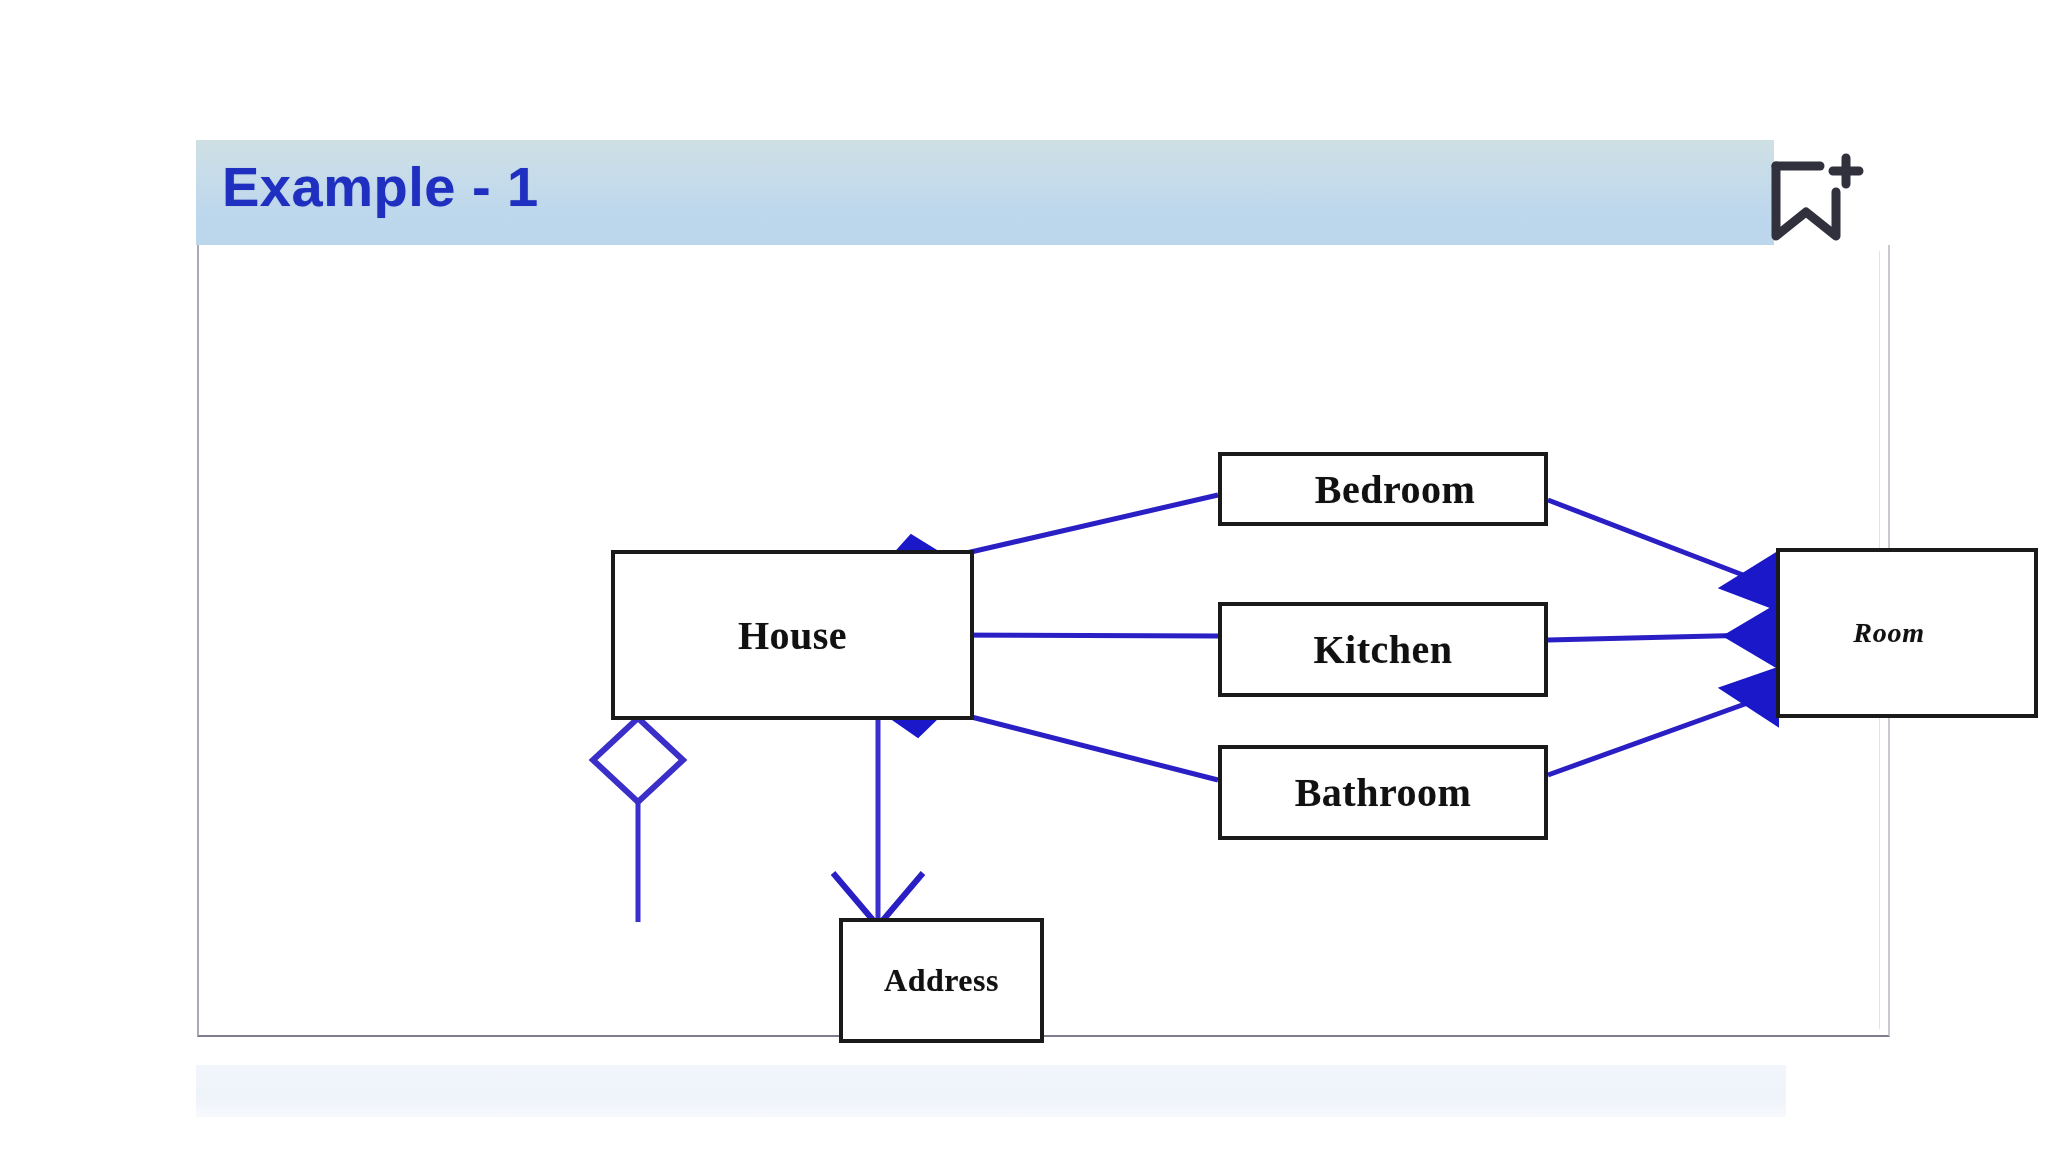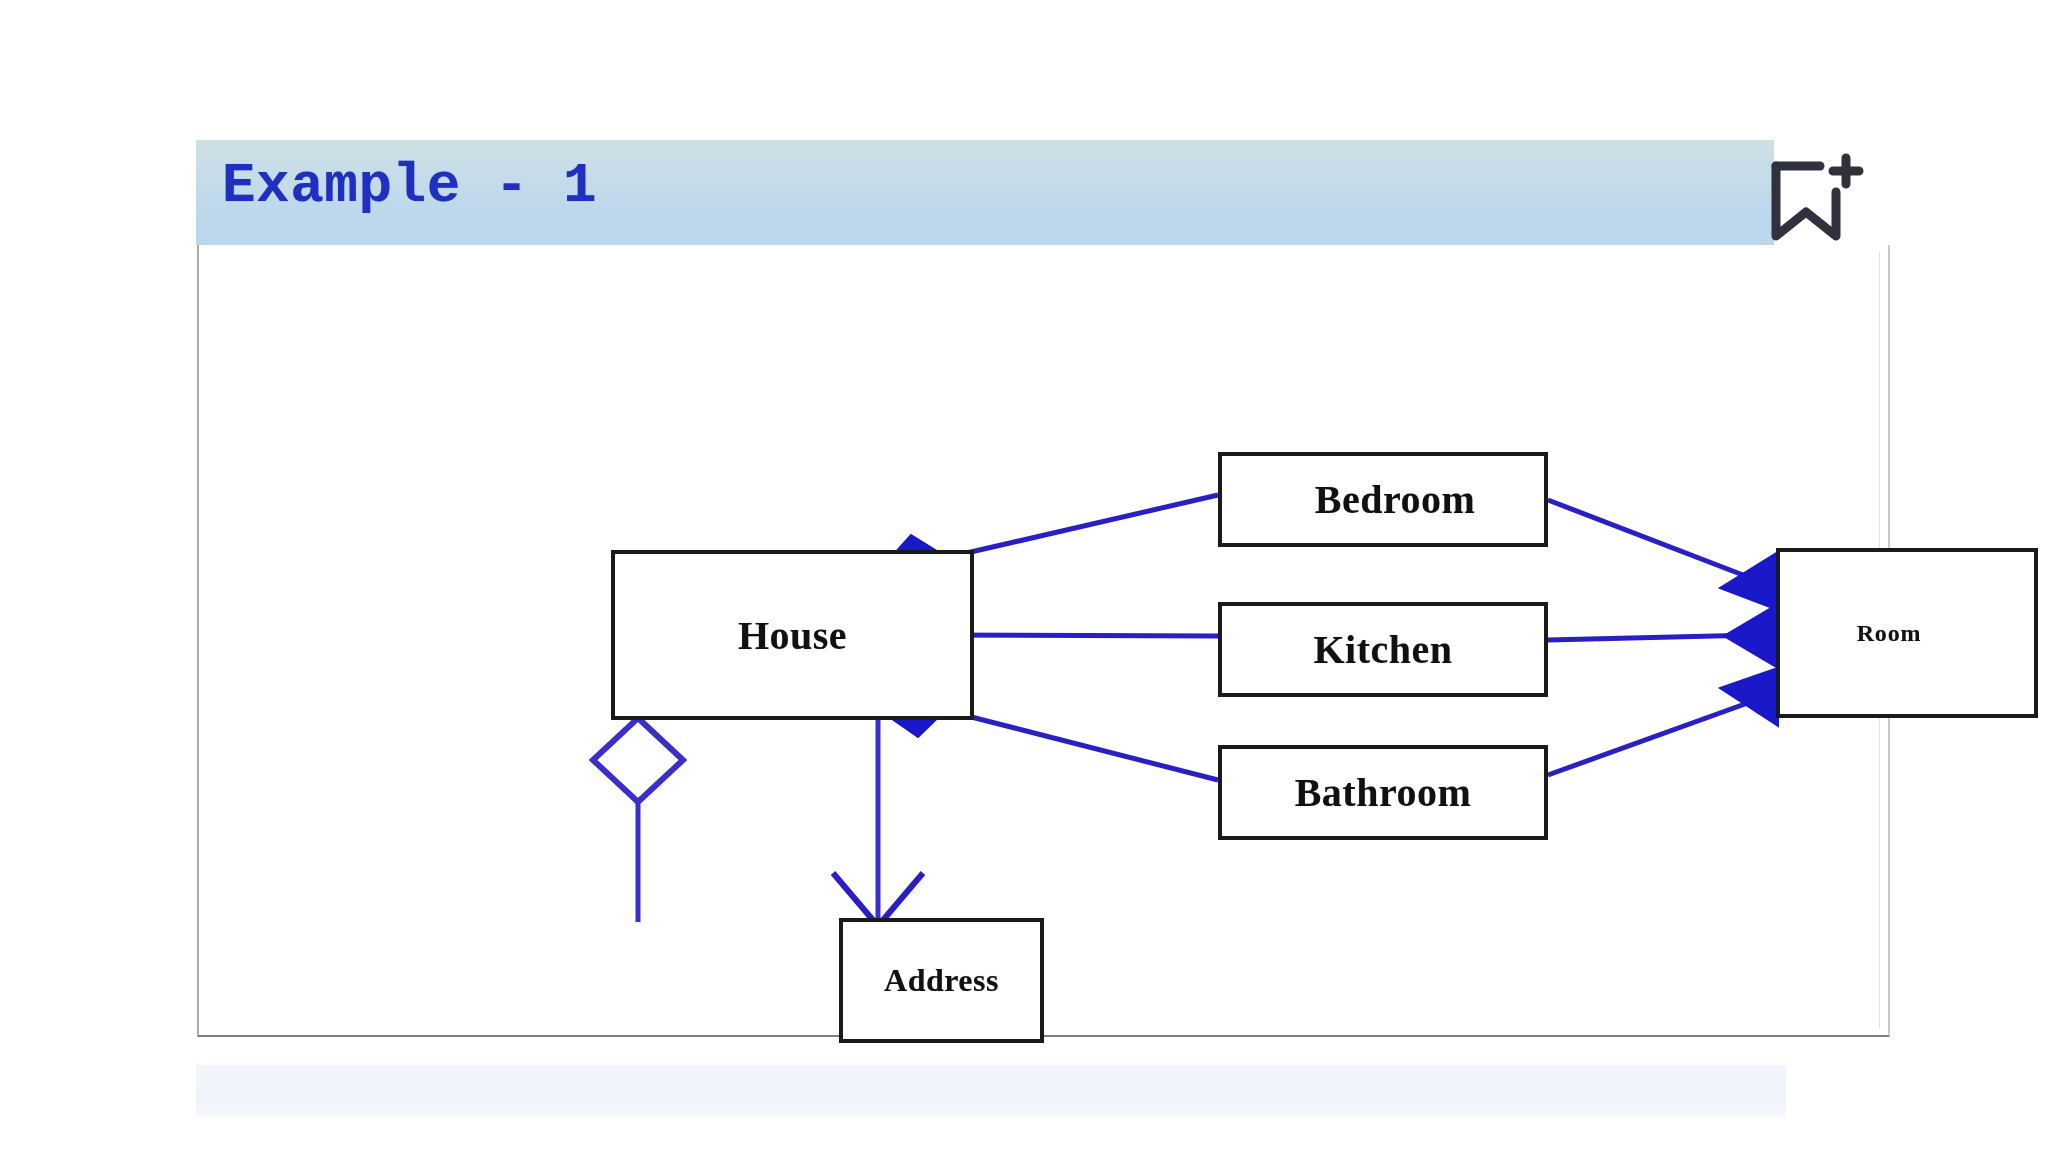--- a/index.html
+++ b/index.html
@@ -37,21 +37,21 @@
                 #cfe0e4 0%,
                 #c6dcea 35%,
                 #bdd7ec 70%,
                 #bcd6ec 100%);
     box-sizing: border-box;
   }
   #header-title {
     position: absolute;
     left: 26px;
     top: 14px;
-    font-family: Liberation Mono, monospace;
+    font-family: Liberation Sans, sans-serif;
     font-weight: bold;
     font-size: 56px;
     letter-spacing: 0.5px;
     color: #1f2fc0;
     white-space: nowrap;
     text-shadow: 0 0 1px rgba(31,47,192,0.35);
   }
 
   
   #bookmark-add-button {
@@ -113,24 +113,24 @@
   }
   .uml-label {
     font-family: "Liberation Serif", serif;
     font-weight: bold;
     color: #111111;
     white-space: nowrap;
     text-shadow: 0 0 1px rgba(0,0,0,0.3);
   }
   .lbl-lg { font-size: 40px; letter-spacing: 0.5px; }
   .lbl-md { font-size: 32px; letter-spacing: 0.5px; }
-  .lbl-sm { font-size: 24px; letter-spacing: 0.8px; }
+  .lbl-sm { font-size: 28px; letter-spacing: 0.8px; font-style: italic; }
 
   #box-house    { left: 415px; top: 410px;  width: 363px; height: 170px; }
-  #box-bedroom  { left: 1022px; top: 312px; width: 330px; height: 95px; padding-left: 24px; }
+  #box-bedroom  { left: 1022px; top: 312px; width: 330px; height: 74px; padding-left: 24px; }
   #box-kitchen  { left: 1022px; top: 462px; width: 330px; height: 95px; }
   #box-bathroom { left: 1022px; top: 605px; width: 330px; height: 95px; }
   #box-room     { left: 1580px; top: 408px; width: 262px; height: 170px; }
   #box-room .uml-label { transform: translateX(-18px); }
   #box-mailbox  { left: 328px;  top: 778px; width: 200px; height: 118px; }
   #box-address  { left: 643px;  top: 778px; width: 205px; height: 125px; }
 
   
   #connectors {
     position: absolute;

